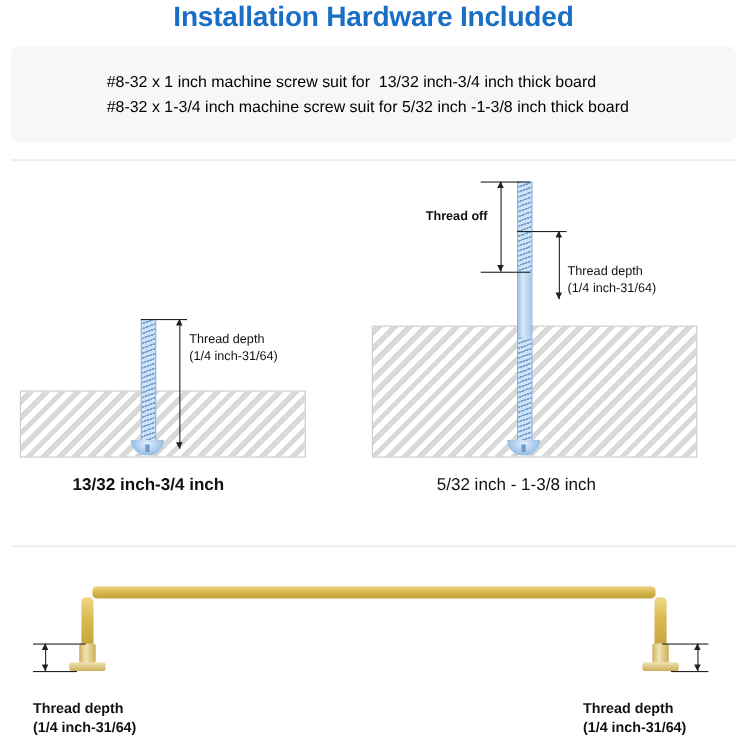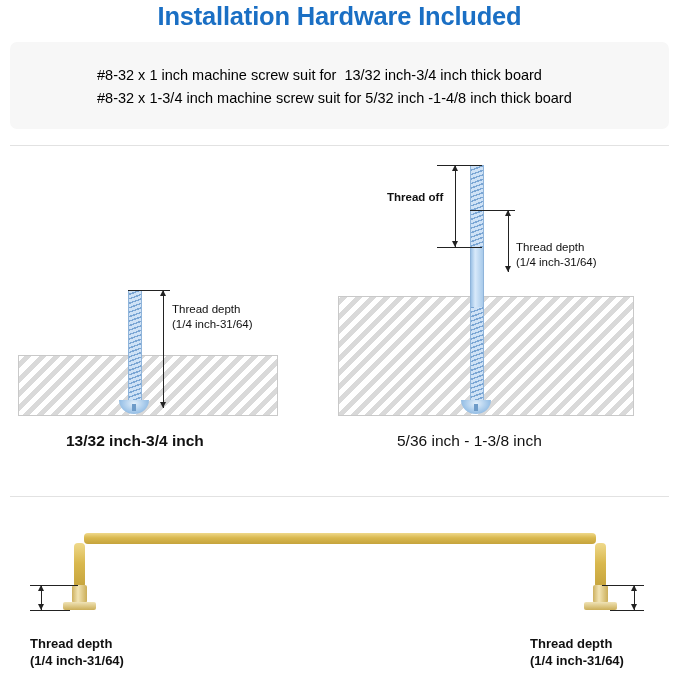--- a/index.html
+++ b/index.html
@@ -186,21 +186,21 @@
     border-radius: 2px;
   }
 </style>
 </head>
 <body>
 
 <div class="title">Installation Hardware Included</div>
 
 <div class="spec-box"></div>
 <div class="spec-line spec-line-1">#8-32 x 1 inch machine screw suit for  13/32 inch-3/4 inch thick board</div>
-<div class="spec-line spec-line-2">#8-32 x 1-3/4 inch machine screw suit for 5/32 inch -1-4/8 inch thick board</div>
+<div class="spec-line spec-line-2">#8-32 x 1-3/4 inch machine screw suit for 5/32 inch -1-3/8 inch thick board</div>
 
 <div class="divider divider-1"></div>
 
 <div class="board board-left"></div>
 
 <div class="screw">
   <div class="screw-shaft" style="left:128px; top:290px; width:12px; height:117px;">
     <div class="screw-threads"></div>
   </div>
   <div class="screw-head" style="left:119px; top:400px; width:30px; height:14px;"></div>
@@ -238,21 +238,21 @@
 <div class="arrow-down" style="left:451.5px; top:241px;"></div>
 <div class="dim-label" style="left:387px; top:190px; font-weight:bold;">Thread off</div>
 
 <div class="hline" style="left:470px; top:210px; width:45px;"></div>
 <div class="vline" style="left:508px; top:210px; height:62px;"></div>
 <div class="arrow-up" style="left:504.5px; top:210px;"></div>
 <div class="arrow-down" style="left:504.5px; top:266px;"></div>
 <div class="dim-label" style="left:516px; top:240px;">Thread depth</div>
 <div class="dim-label" style="left:516px; top:255px;">(1/4 inch-31/64)</div>
 
-<div class="caption caption-right">5/36 inch - 1-3/8 inch</div>
+<div class="caption caption-right">5/32 inch - 1-3/8 inch</div>
 
 <div class="divider divider-2"></div>
 
 <div>
 
   <div class="handle-bar" style="left:84px; top:533px; width:512px; height:11px;"></div>
 
   <div class="handle-bar" style="left:74px; top:543px; width:11px; height:45px;"></div>
 
   <div class="handle-bar" style="left:595px; top:543px; width:11px; height:45px;"></div>

